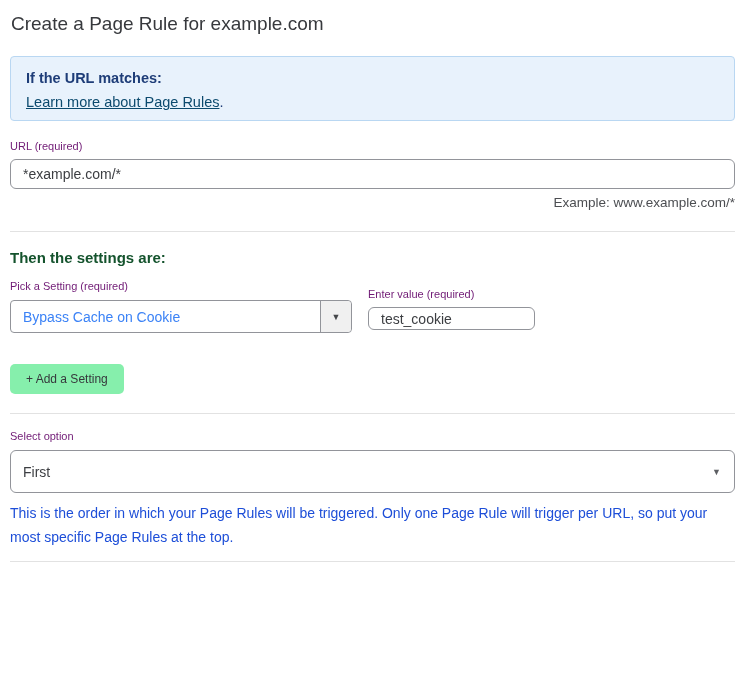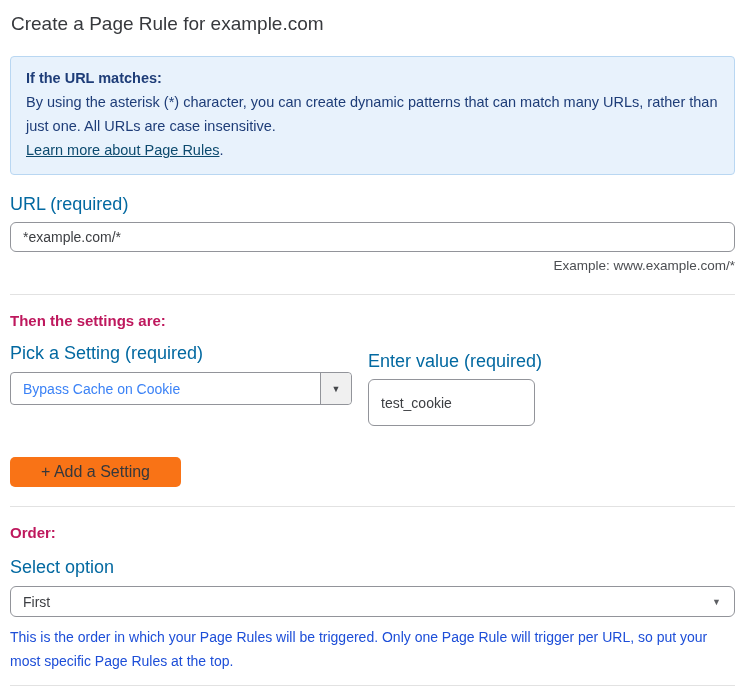--- a/index.html
+++ b/index.html
@@ -18,35 +18,35 @@
     font-weight: normal;
     color: #37393d;
     margin-left: 1px;
   }
   
   .info-box {
     margin-top: 21px;
     background: #e8f2fc;
     border: 1px solid #b9d7f2;
     border-radius: 4px;
-    padding: 9px 16px 12px 15px;
+    padding: 9px 16px 6px 15px;
     color: #1e3d78;
     font-size: 14.5px;
     line-height: 24px;
   }
   .info-heading { font-weight: bold; }
   .info-link {
     color: #0c4a6e;
     text-decoration: underline;
     cursor: pointer;
   }
   
   .field-label {
-    font-size: 18px;
-    color: #0369a1;
+    font-size: 11px;
+    color: #701a75;
   }
   .helper-text {
     font-size: 13.5px;
     color: #4c4e52;
   }
   
   .url-label { margin-top: 19px; }
   .text-input {
     display: block;
     border: 1px solid #92949a;
@@ -70,21 +70,21 @@
     border-top: 1px solid #e2e2e2;
     height: 0;
   }
   .divider-1 { margin-top: 21px; }
   .divider-2 { margin-top: 19px; }
   .divider-3 { margin-top: 12px; }
   .section-heading {
     margin-top: 17px;
     font-size: 15px;
     font-weight: bold;
-    color: #be185d;
+    color: #14532d;
   }
   
   .settings-row {
     display: flex;
     align-items: flex-start;
     margin-top: 14px;
   }
   .setting-col { width: 342px; }
   .value-col { margin-left: 16px; margin-top: 8px; }
   .custom-select {
@@ -114,45 +114,45 @@
     border-radius: 0 4px 4px 0;
     display: flex;
     align-items: center;
     justify-content: center;
     font-size: 9px;
     color: #44464a;
   }
   .value-input {
     margin-top: 7px;
     width: 167px;
-    height: 47px;
+    height: 23px;
   }
   
   .btn {
     display: inline-flex;
     align-items: center;
     justify-content: center;
     height: 30px;
-    padding: 0 31px;
+    padding: 0 16px;
     border: none;
     border-radius: 5px;
-    background: #f97316;
+    background: #86efac;
     color: #36383c;
     font-family: "Liberation Sans", "DejaVu Sans", sans-serif;
-    font-size: 16px;
+    font-size: 12px;
     cursor: pointer;
   }
   .add-setting-btn { margin-top: 31px; }
   
   .order-label { margin-top: 16px; }
   .order-select {
     position: relative;
     margin-top: 8px;
     width: 100%;
-    height: 31px;
+    height: 43px;
     border: 1px solid #92949a;
     border-radius: 6px;
     background: #ffffff;
     display: flex;
     align-items: center;
     padding-left: 12px;
     font-size: 14px;
     color: #3c3e42;
     cursor: pointer;
     text-align: center;
@@ -175,21 +175,20 @@
 </style>
 </head>
 <body>
 
 <div class="container">
 
   <h1 class="page-title">Create a Page Rule for example.com</h1>
 
   <div class="info-box">
     <div class="info-heading">If the URL matches:</div>
-    <div class="info-body">By using the asterisk (*) character, you can create dynamic patterns that can match many URLs, rather than just one. All URLs are case insensitive.</div>
     <div><span class="info-link">Learn more about Page Rules</span><span>.</span></div>
   </div>
 
   <div class="field-label url-label">URL (required)</div>
   <input type="text" class="text-input url-input" value="*example.com/*" style="">
   <div class="helper-text url-helper">Example: www.example.com/*</div>
 
   <hr class="divider divider-1">
 
   <div class="section-heading">Then the settings are:</div>
@@ -207,21 +206,20 @@
     <div class="value-col">
       <div class="field-label">Enter value (required)</div>
       <input type="text" class="text-input value-input" value="test_cookie" style="">
     </div>
   </div>
 
   <button class="btn add-setting-btn">+ Add a Setting</button>
 
   <hr class="divider divider-2">
 
-  <div class="section-heading">Order:</div>
 
   <div class="field-label order-label">Select option</div>
   <div class="order-select">
     <span>First</span>
     <span class="select-caret">▼</span>
   </div>
   <div class="order-helper">This is the order in which your Page Rules will be triggered. Only one Page Rule will trigger per URL, so put your most specific Page Rules at the top.</div>
 
   <hr class="divider divider-3">
 

